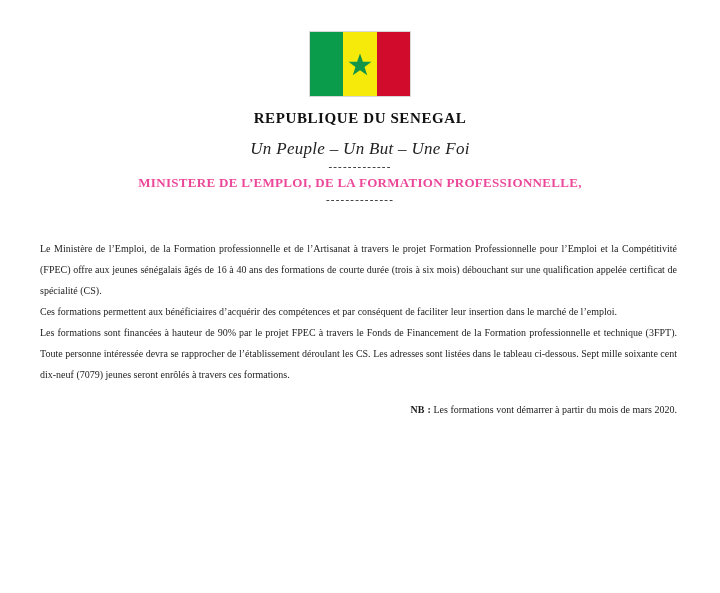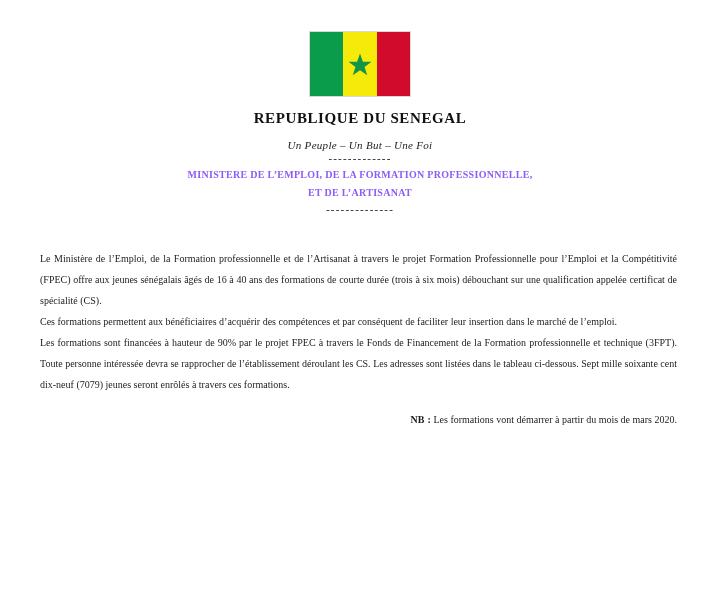--- a/index.html
+++ b/index.html
@@ -32,38 +32,38 @@
   .country-title {
     margin-top: 14px;
     font-weight: bold;
     font-size: 15px;
     letter-spacing: 0.6px;
     color: #111111;
   }
   .motto {
     margin-top: 12px;
     font-style: italic;
-    font-size: 11px;
+    font-size: 17px;
     color: #222222;
     letter-spacing: 0.3px;
   }
   .sep {
     margin-top: 2px;
     font-weight: bold;
     font-size: 11px;
     letter-spacing: 1.2px;
     line-height: 11px;
     color: #333333;
   }
   .ministry {
     margin-top: 2px;
     font-weight: bold;
-    font-size: 10px;
+    font-size: 13px;
     line-height: 18px;
-    color: #8b5cf6;
+    color: #ec4899;
     letter-spacing: 0.3px;
   }
   main {
     margin: 33px 43px 0 40px;
     font-size: 10px;
     line-height: 21px;
     text-align: justify;
   }
   main p { margin: 0; }
   p.nb {
@@ -90,21 +90,20 @@
     </div>
 
     <div class="country-title">REPUBLIQUE DU SENEGAL</div>
 
     <div class="motto">Un Peuple – Un But – Une Foi</div>
 
     <div class="sep">-------------</div>
 
     <div class="ministry">
       <div>MINISTERE DE L’EMPLOI, DE LA FORMATION PROFESSIONNELLE,</div>
-      <div>ET DE L’ARTISANAT</div>
     </div>
 
     <div class="sep">--------------</div>
   </header>
 
   <main>
     <p>Le Ministère de l’Emploi, de la Formation professionnelle et de l’Artisanat à travers le projet Formation Professionnelle pour l’Emploi et la Compétitivité (FPEC) offre aux jeunes sénégalais âgés de 16 à 40 ans des formations de courte durée (trois à six mois) débouchant sur une qualification appelée certificat de spécialité (CS).</p>
     <p>Ces formations permettent aux bénéficiaires d’acquérir des compétences et par conséquent de faciliter leur insertion dans le marché de l’emploi.</p>
     <p>Les formations sont financées à hauteur de 90% par le projet FPEC à travers le Fonds de Financement de la Formation professionnelle et technique (3FPT). Toute personne intéressée devra se rapprocher de l’établissement déroulant les CS. Les adresses sont listées dans le tableau ci-dessous. Sept mille soixante cent dix-neuf (7079) jeunes seront enrôlés à travers ces formations.</p>
     <p class="nb">

